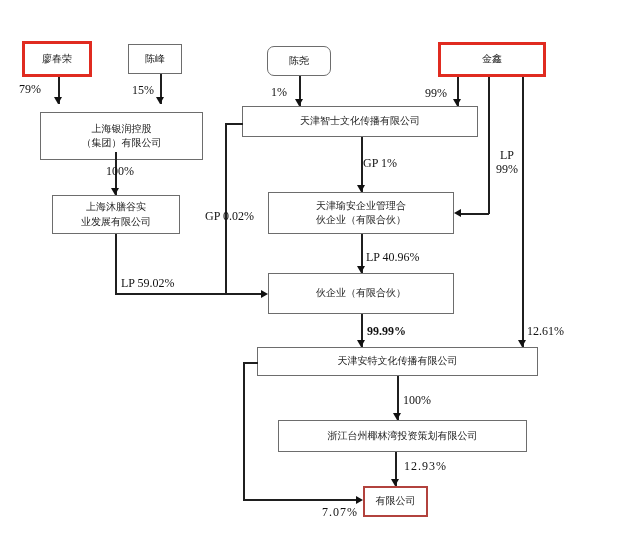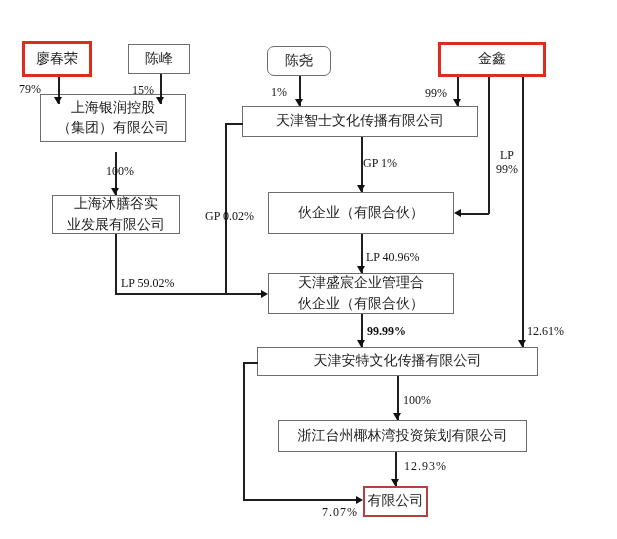--- a/index.html
+++ b/index.html
@@ -4,29 +4,29 @@
 <style>
   html,body{margin:0;padding:0;background:#fff;}
   #canvas{
     position:relative;width:617px;height:539px;background:#ffffff;
     font-family:"Liberation Serif","DejaVu Serif",serif;color:#1c1c1c;overflow:hidden;
   }
   
   .node{
     position:absolute;box-sizing:border-box;border:1.5px solid #6d6d6d;background:#fff;
     display:flex;flex-direction:column;align-items:center;justify-content:center;
-    font-size:14px;line-height:1.45;text-align:center;white-space:nowrap;color:#222;
+    font-size:10px;line-height:1.45;text-align:center;white-space:nowrap;color:#222;
   }
   .node.hl{border:3px solid var(--highlight,#e02b20);}
   .node.tgt{border:2px solid var(--target,#b2423d);}
   #n-liao{left:22px;top:41px;width:70px;height:36px;}
-  #n-chenfeng{left:128px;top:44px;width:62px;height:30px;}
+  #n-chenfeng{left:128px;top:44px;width:54px;height:30px;}
   #n-chenyao{left:267px;top:46px;width:64px;height:30px;border-radius:7px;}
   #n-jinxin{left:438px;top:42px;width:108px;height:35px;}
-  #n-yinrun{left:40px;top:94px;width:146px;height:48px;}
+  #n-yinrun{left:40px;top:112px;width:163px;height:48px;}
   #n-zhishi{left:242px;top:106px;width:236px;height:31px;}
   #n-mushangu{left:52px;top:195px;width:128px;height:39px;}
   #n-yuan{left:268px;top:192px;width:186px;height:42px;}
   #n-shengchen{left:268px;top:273px;width:186px;height:41px;}
   #n-ante{left:257px;top:347px;width:281px;height:29px;}
   #n-yelinwan{left:278px;top:420px;width:249px;height:32px;}
   #n-ziguang{left:363px;top:486px;width:65px;height:31px;}
   
   .ln{position:absolute;background:#1f1f1f;}
   .v{width:1.5px;} .h{height:1.5px;}
@@ -89,24 +89,24 @@
   <div class="node" id="n-yinrun">
     <span class="two">上海银润控股</span>
     <span class="two">（集团）有限公司</span>
   </div>
   <div class="node" id="n-zhishi">天津智士文化传播有限公司</div>
   <div class="node" id="n-mushangu">
     <span class="two">上海沐膳谷实</span>
     <span class="two">业发展有限公司</span>
   </div>
   <div class="node" id="n-yuan">
+    <span class="two">天津瑜安企业管理合</span>
     <span class="two">伙企业（有限合伙）</span>
   </div>
   <div class="node" id="n-shengchen">
-    <span class="two">天津盛宸企业管理合</span>
     <span class="two">伙企业（有限合伙）</span>
   </div>
   <div class="node" id="n-ante">天津安特文化传播有限公司</div>
   <div class="node" id="n-yelinwan">浙江台州椰林湾投资策划有限公司</div>
   <div class="node tgt" id="n-ziguang">有限公司</div>
 
   <div class="ln v" id="l-liao"></div>
   <div class="ln v" id="l-chenfeng"></div>
   <div class="ln v" id="l-chenyao"></div>
   <div class="ln v" id="l-jinxin1"></div>

